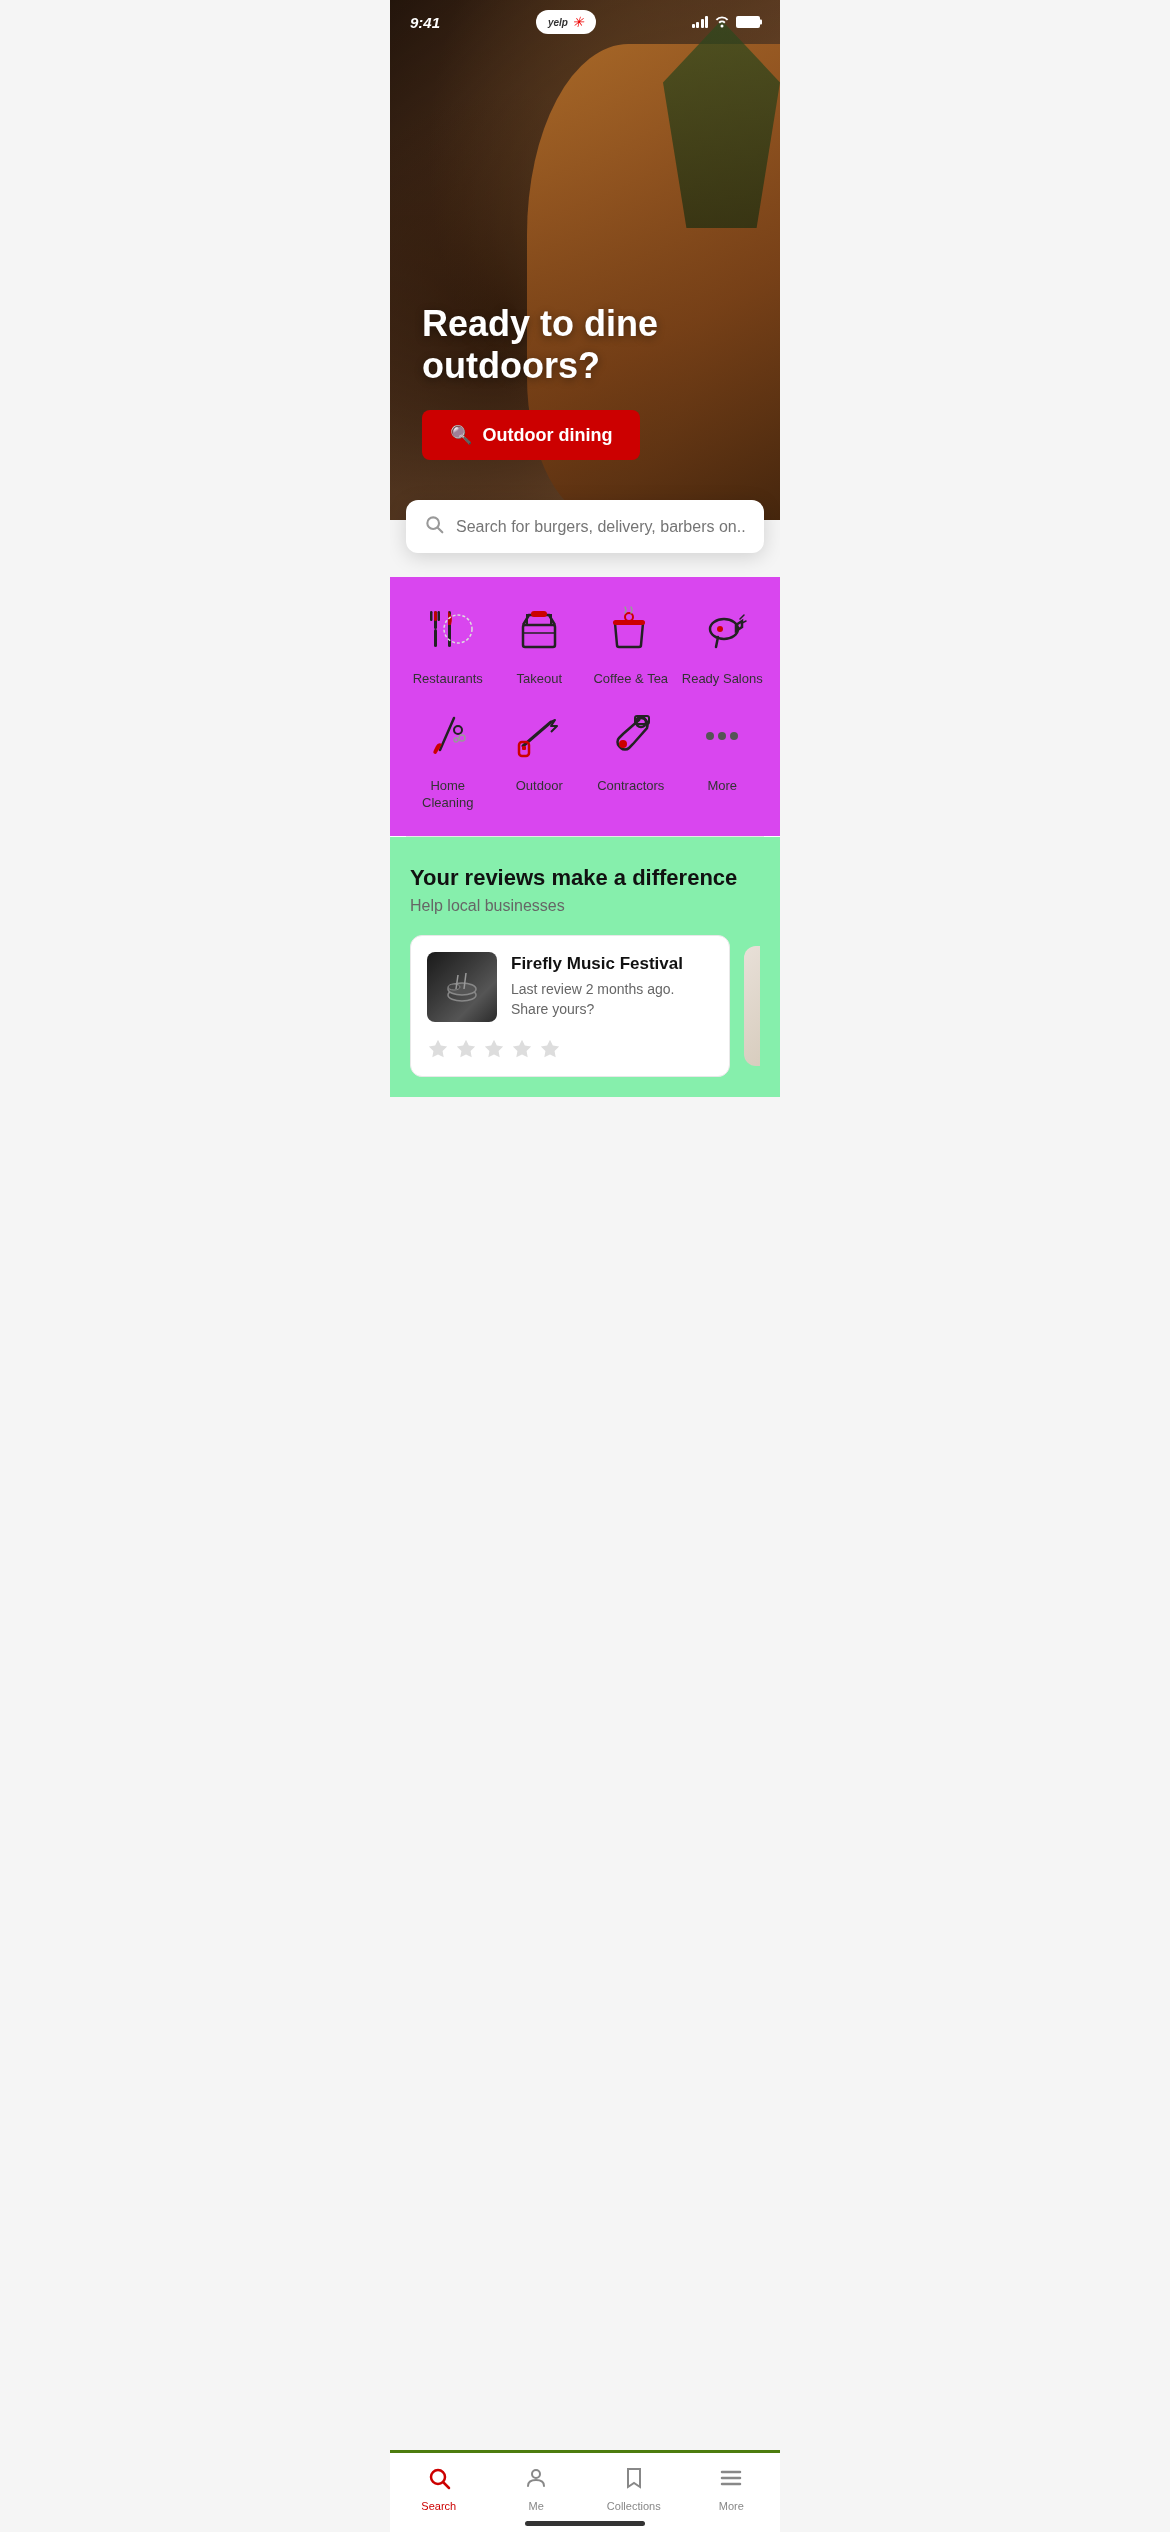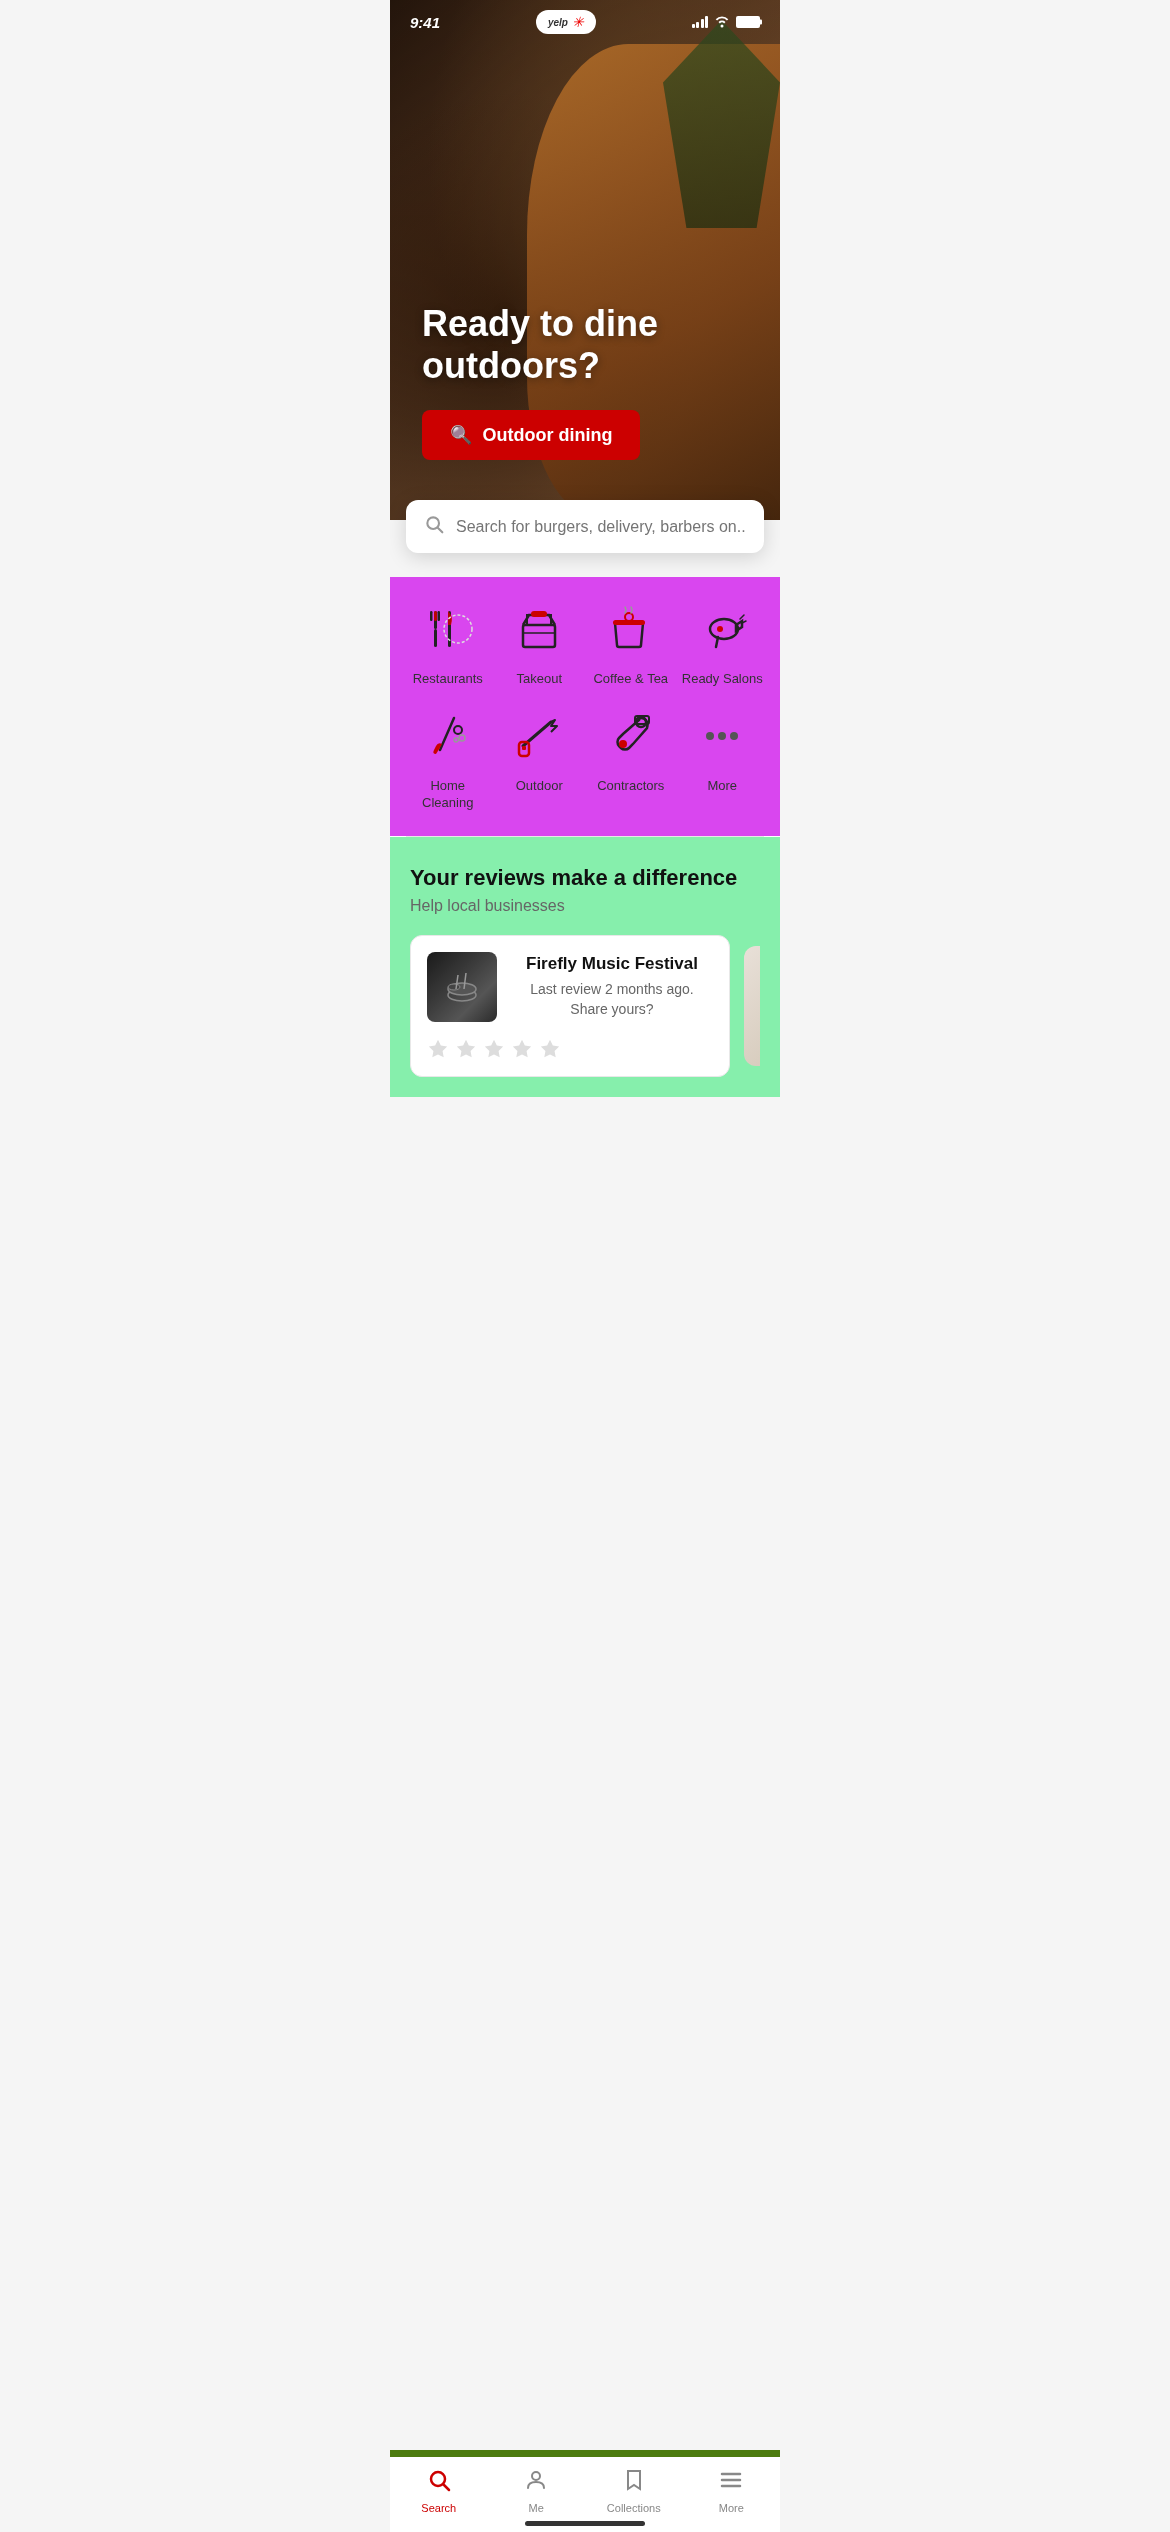--- a/index.html
+++ b/index.html
@@ -253,21 +253,20 @@
     .review-card-img {
       width: 70px;
       height: 70px;
       border-radius: 8px;
       background: #888;
       overflow: hidden;
       flex-shrink: 0;
     }
     .review-card-info {
       flex: 1;
-      text-align: center;
     }
     .review-card-title {
       font-size: 17px;
       font-weight: 700;
       color: #111;
       margin-bottom: 6px;
     }
     .review-card-sub {
       font-size: 14px;
       color: #666;
@@ -275,21 +274,21 @@
     }
 
     
     .bottom-nav {
       position: fixed;
       bottom: 0;
       left: 50%;
       transform: translateX(-50%);
       width: 390px;
       background: white;
-      border-top: 7px solid #4d7c0f;
+      border-top: 3px solid #4d7c0f;
       display: flex;
       align-items: center;
       height: 82px;
       padding-bottom: 16px;
     }
     .nav-item {
       flex: 1;
       display: flex;
       flex-direction: column;
       align-items: center;

